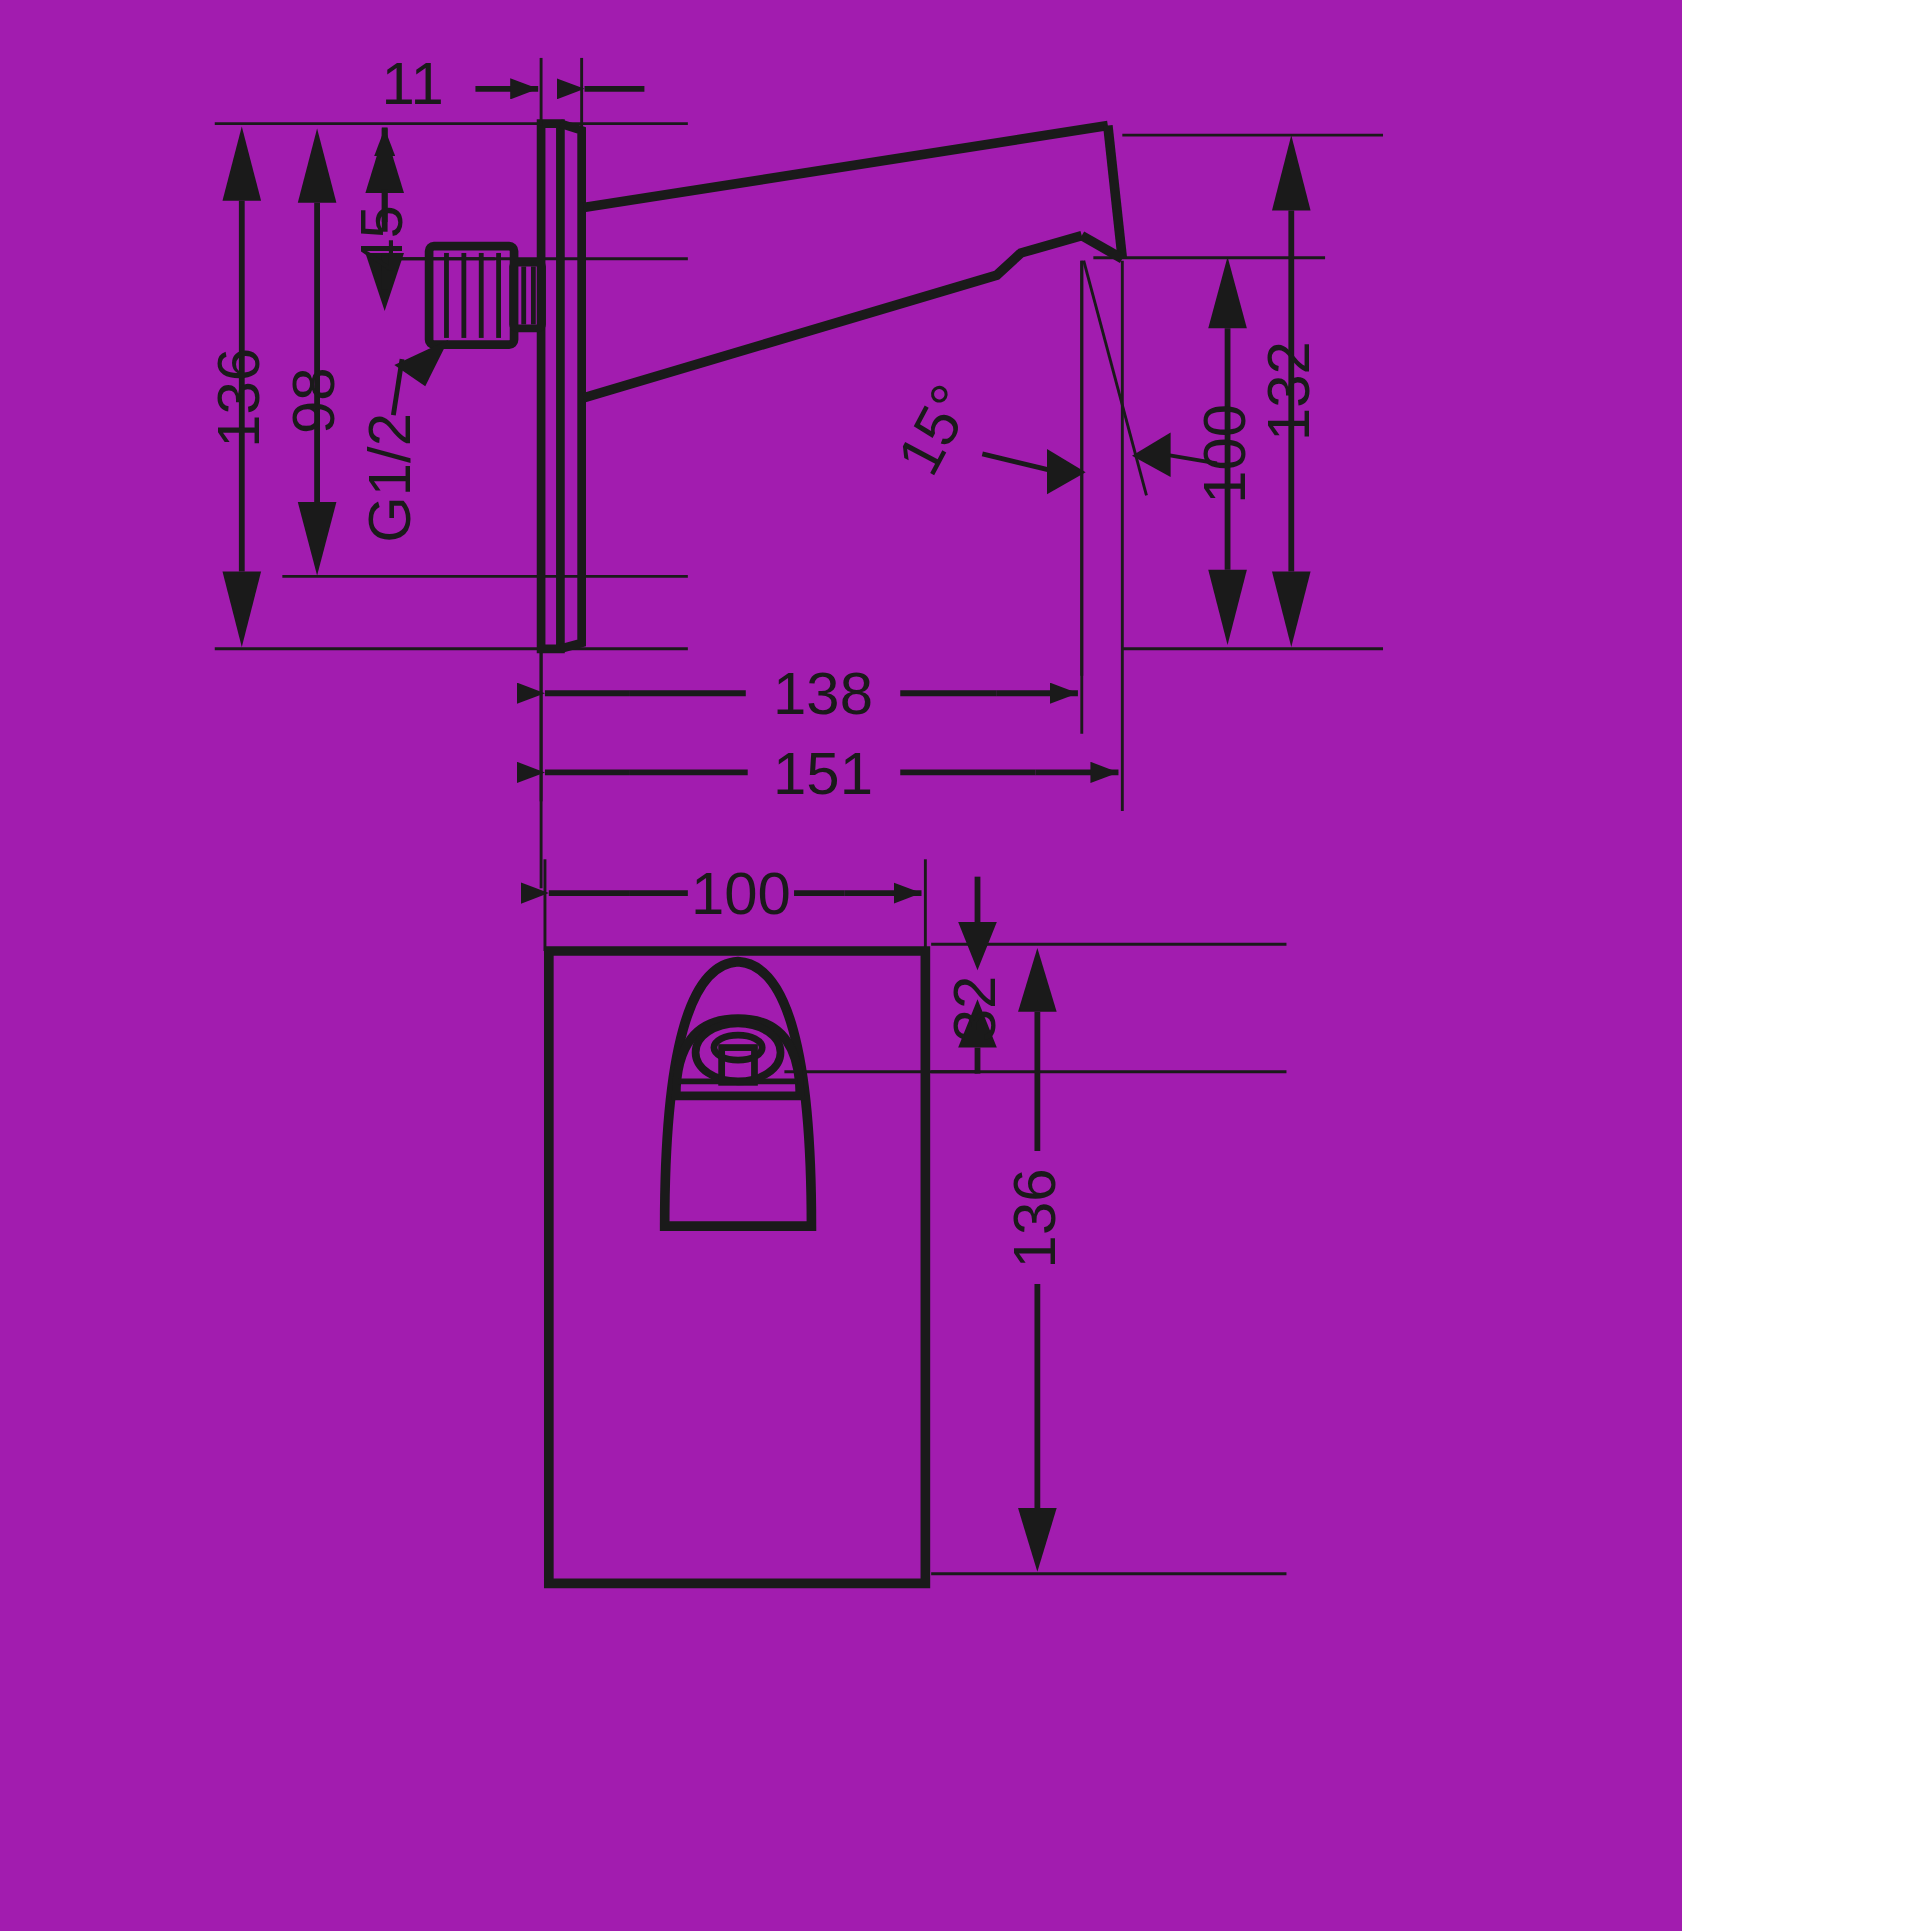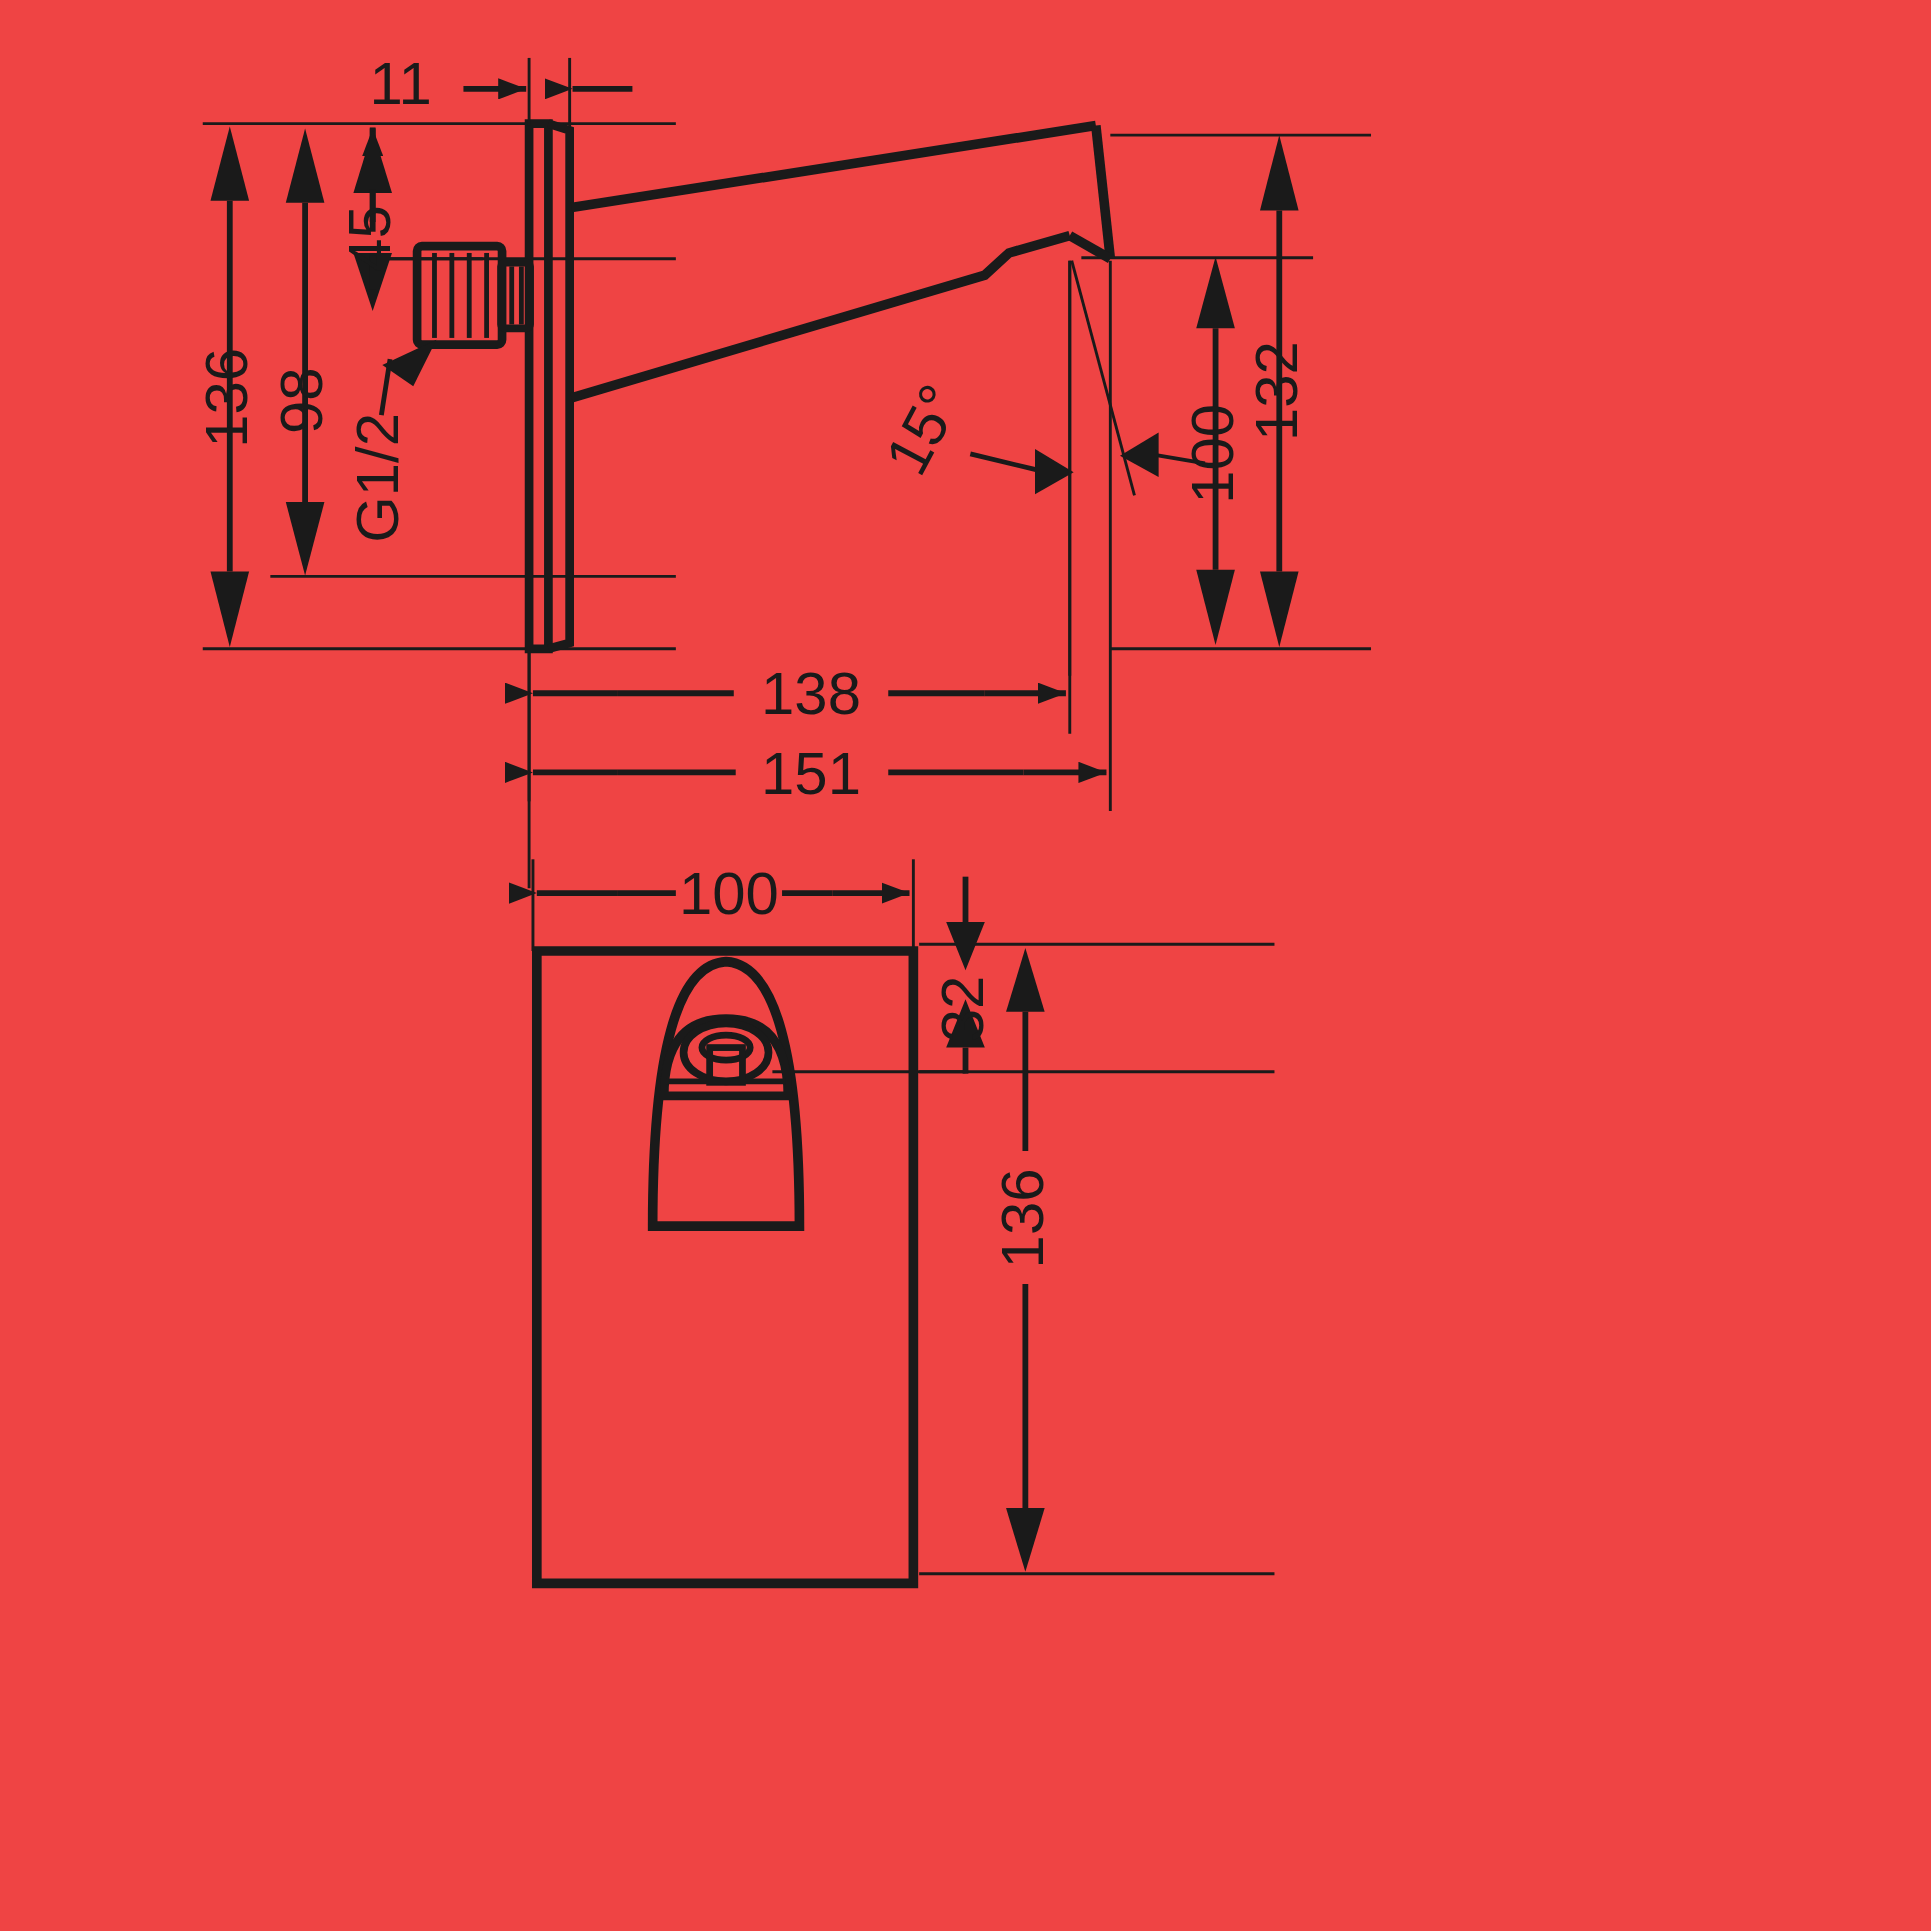--- a/index.html
+++ b/index.html
@@ -1,17 +1,17 @@
 <!DOCTYPE html>
 <html><head>
 <meta charset="utf-8">
 <style>
   html,body{margin:0;padding:0;background:#ffffff;}
   body{width:1931px;height:1931px;font-family:"Liberation Sans",sans-serif;overflow:hidden;}
-  #stage{position:relative;width:1931px;height:1931px;background:#ef4444;}
+  #stage{position:relative;width:1670px;height:1931px;background:#a21caf;padding-left:12px;}
   svg{display:block;}
 </style>
 </head>
 <body>
 
 <div id="stage">
 
   <svg width="1931" height="1931" viewBox="0 0 2000 2000">
 
     <defs>

